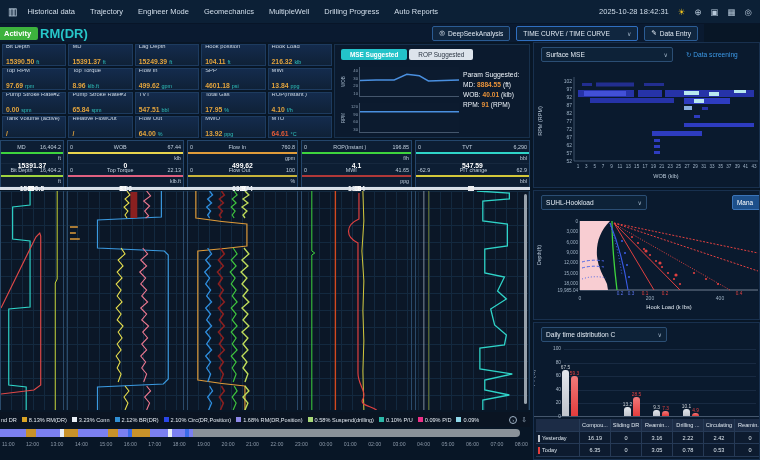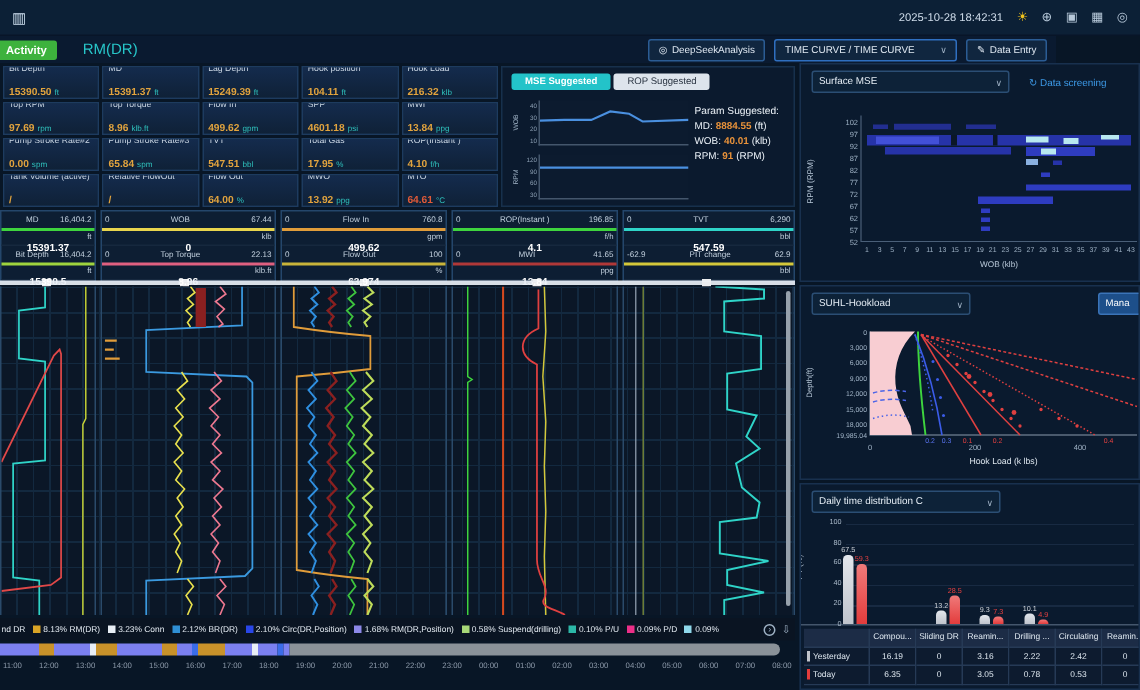--- a/index.html
+++ b/index.html
@@ -5,30 +5,30 @@
   html,body{margin:0;padding:0;background:#060f1c;}
   #app{position:relative;width:760px;height:460px;overflow:hidden;background:#081626;
        font-family:"Liberation Sans",sans-serif;color:#d6e1ec;}
   
   .navbar{position:absolute;top:0;left:0;width:760px;height:24px;background:#0c2036;
           display:flex;align-items:center;gap:6px;padding:0 8px;box-sizing:border-box;
           border-bottom:1px solid #081528;}
   .logo{font-size:10px;color:#cfe0f0;margin-right:4px;}
   #nav-items{display:flex;gap:15px;}
   .nav-item{font-size:7.5px;color:#d3dfec;white-space:nowrap;cursor:pointer;}
-  .nav-right{margin-left:auto;display:flex;align-items:flex-start;gap:9px;}
+  .nav-right{margin-left:auto;display:flex;align-items:flex-end;gap:9px;}
   .datetime{font-size:7.5px;color:#cfdcea;}
   .tb-icon{font-size:8.5px;color:#b8c9da;line-height:1;}
   .tb-icon.sun{color:#f2c41d;}
   
   .subheader{position:absolute;top:24px;left:0;width:704px;height:18px;background:#0a1a30;
              display:flex;align-items:center;box-sizing:border-box;padding-right:6px;}
   .activity-badge{background:#3db23d;color:#fff;font-size:7.5px;font-weight:bold;
                   padding:2px 7px 2px 4px;border-radius:0 2px 2px 0;}
-  .mode{color:#27c6c9;font-size:10px;font-weight:normal;margin-left:17px;}
+  .mode{color:#27c6c9;font-size:13px;font-weight:bold;margin-left:2px;}
   .sub-right{margin-left:auto;display:flex;align-items:center;gap:6px;}
   .hdr-btn{height:13px;border:1px solid #2b5c94;background:#10263f;color:#dfe8f2;font-size:6.6px;
            display:flex;align-items:center;gap:3px;padding:0 6px;border-radius:2px;white-space:nowrap;}
   .hdr-btn.select{border-color:#2f6fc0;min-width:108px;justify-content:space-between;}
   .chev{font-size:6px;color:#9fb2c5;}
   
   #cards{position:absolute;left:2px;top:44px;width:330px;height:94px;display:grid;
          grid-template-columns:repeat(5,1fr);grid-auto-rows:1fr;gap:2px;}
   .card{background:linear-gradient(180deg,#142b4d,#0f2137);border:1px solid #1d3b5f;
         padding:1px 3px;display:flex;flex-direction:column;justify-content:center;overflow:hidden;}
@@ -122,20 +122,29 @@
   .t-cell.namecell{text-align:left;padding-left:2px;}
   .row-marker{display:inline-block;width:2px;height:7px;vertical-align:middle;margin-right:2px;}
 </style>
 </head>
 <body>
 
 <div id="app">
 
   <div class="navbar">
     <span class="logo">▥</span>
+    <div id="nav-items">
+        <div class="nav-item">Historical data</div>
+        <div class="nav-item">Trajectory</div>
+        <div class="nav-item">Engineer Mode</div>
+        <div class="nav-item">Geomechanics</div>
+        <div class="nav-item">MultipleWell</div>
+        <div class="nav-item">Drilling Progress</div>
+        <div class="nav-item">Auto Reports</div>
+      </div>
     <div class="nav-right">
       <span class="datetime">2025-10-28 18:42:31</span>
       <span class="tb-icon sun">☀</span>
       <span class="tb-icon">⊕</span>
       <span class="tb-icon">▣</span>
       <span class="tb-icon">▦</span>
       <span class="tb-icon">◎</span>
     </div>
   </div>
 

